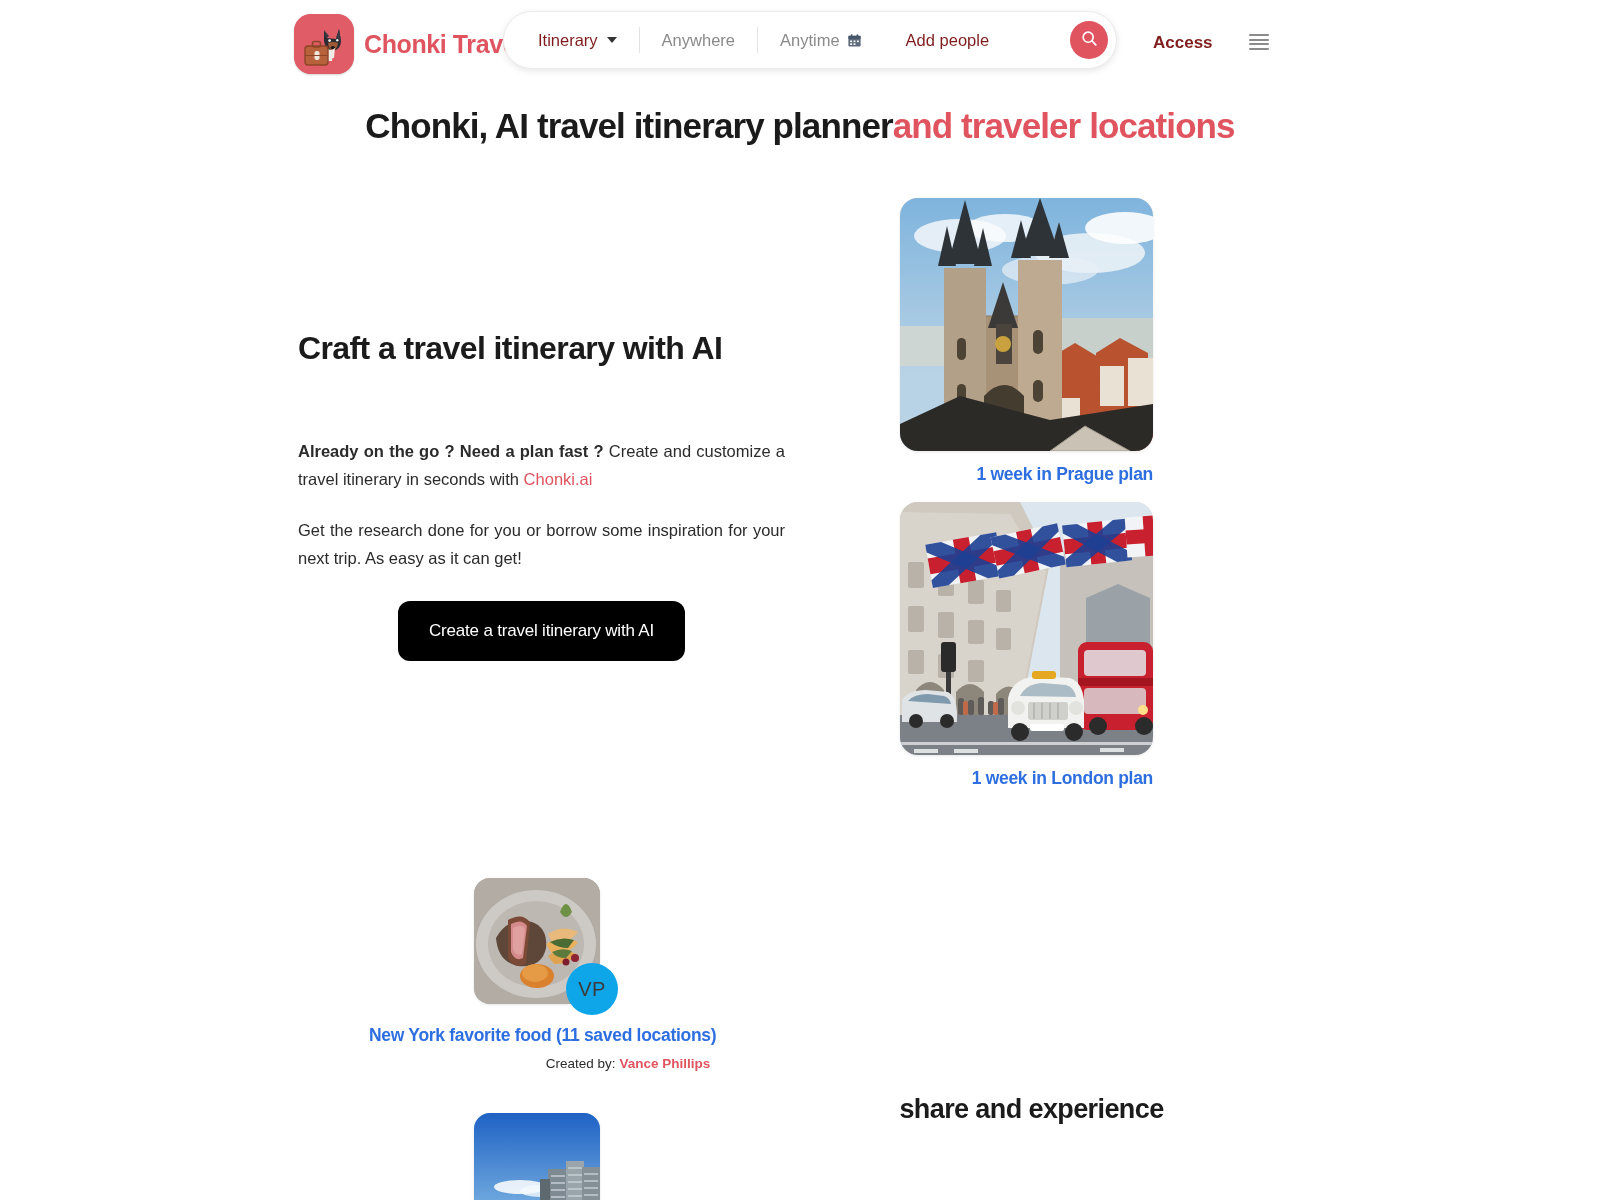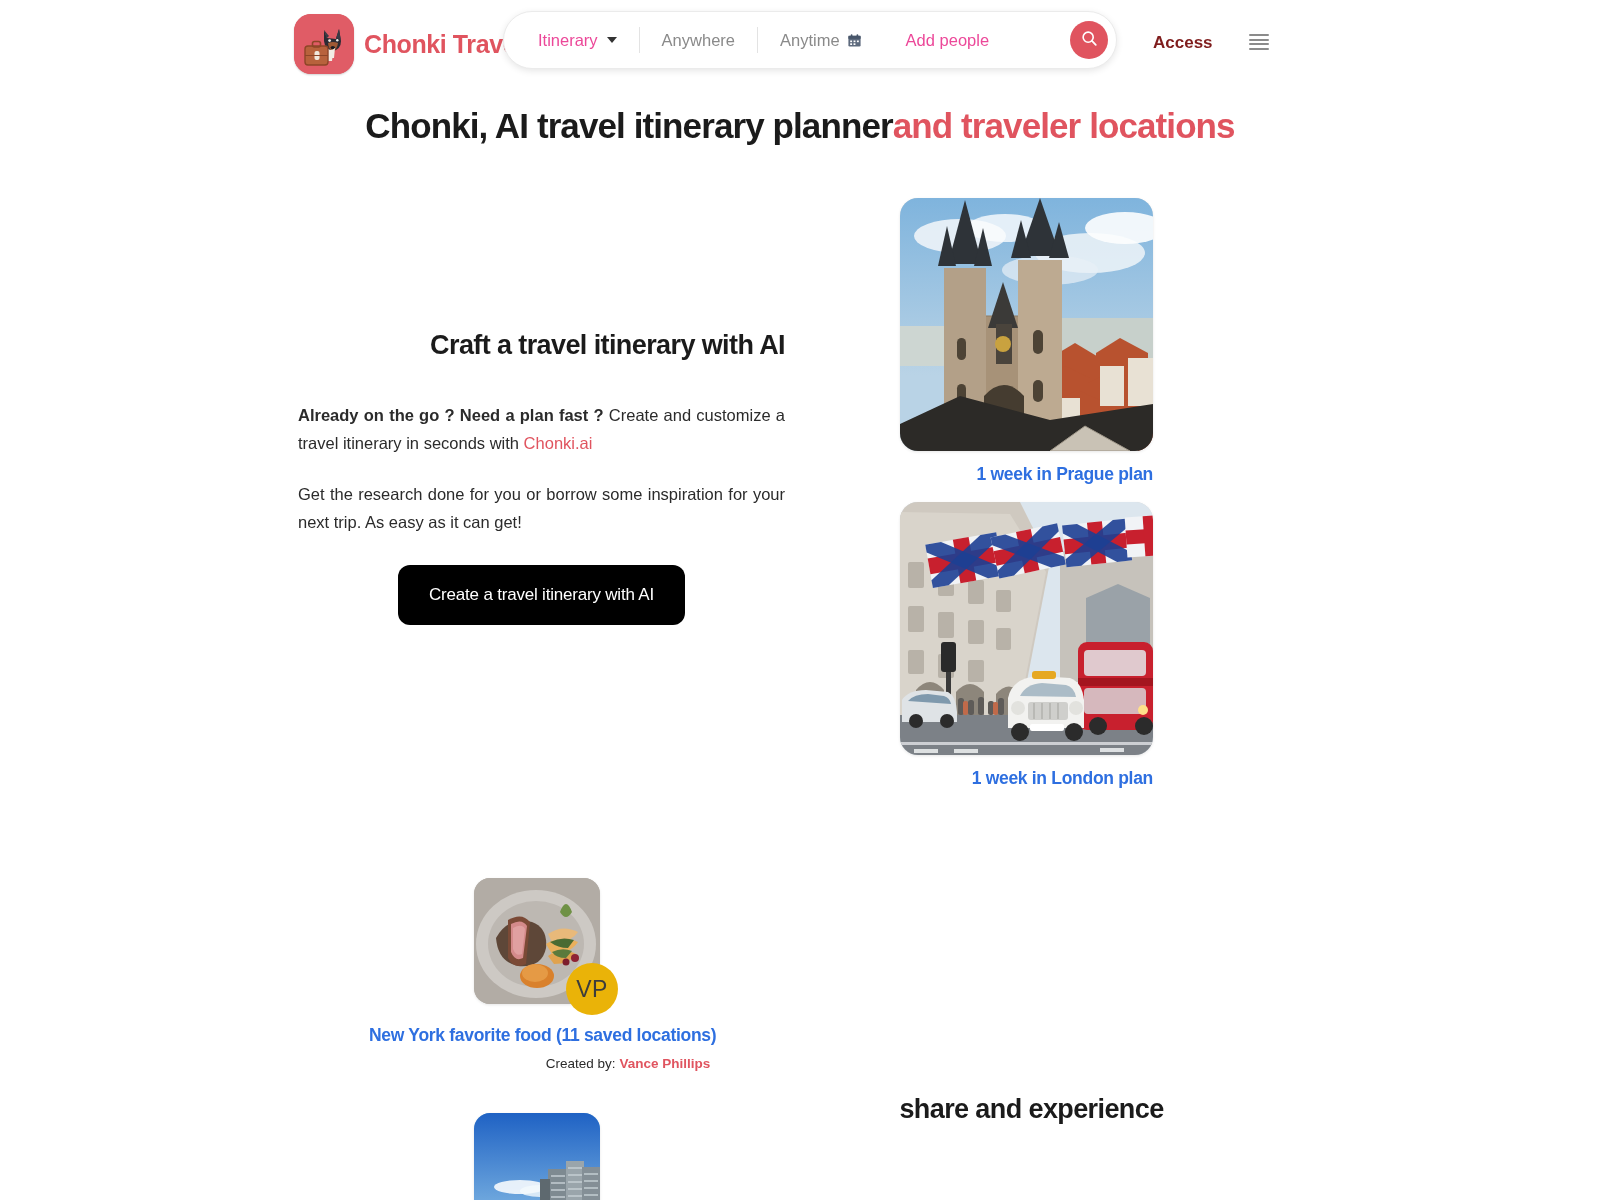--- a/index.html
+++ b/index.html
@@ -72,21 +72,21 @@
     align-items: center;
     height: 100%;
     padding: 0 22px;
     font-size: 16.5px;
     white-space: nowrap;
     gap: 7px;
     cursor: pointer;
   }
   .sb-seg.first { padding-left: 34px; }
   .sb-muted { color: #8a8a8a; }
-  .sb-dark { color: #ec4899; font-weight: 500; }
+  .sb-dark { color: #7f1d1d; font-weight: 500; }
   .sb-div { width: 1px; height: 26px; background: #e3e3e3; flex: 0 0 auto; }
   .caret {
     width: 0; height: 0;
     border-left: 5px solid transparent;
     border-right: 5px solid transparent;
     border-top: 6px solid #333;
     display: inline-block;
     margin-left: 2px;
   }
   .cal-icon { display: inline-block; width: 15px; height: 15px; position: relative; }
@@ -141,26 +141,26 @@
   .hero-title .red { color: #e0545f; }
 
   
   .left-col {
     position: absolute;
     left: 298px;
     top: 330px;
     width: 487px;
   }
   .left-head {
-    font-size: 27px;
+    font-size: 32px;
     font-weight: 800;
     letter-spacing: -0.6px;
-    text-align: right;
+    text-align: left;
     color: #1b1b1b;
-    margin-bottom: 40px;
+    margin-bottom: 70px;
     white-space: nowrap;
   }
   .para {
     font-size: 16.5px;
     line-height: 28px;
     text-align: justify;
     color: #2b2b2b;
     margin-bottom: 23px;
   }
   .para b { font-weight: 700; }
@@ -215,23 +215,23 @@
     position: relative;
     background: #b9b4ac;
     box-shadow: 0 1px 3px rgba(0,0,0,.10);
   }
   .food-img svg { display:block; width:100%; height:100%; }
   .avatar {
     position: absolute;
     left: 92px; top: 85px;
     width: 52px; height: 52px;
     border-radius: 50%;
-    background: #eab308;
+    background: #0ea5e9;
     display: flex; align-items: center; justify-content: center;
-    font-size: 23px;
+    font-size: 20px;
     font-weight: 400;
     color: #3c3c3c;
     letter-spacing: .3px;
     cursor: pointer;
   }
   .food-cap {
     position: absolute;
     left: -105px;
     top: 147px;
     width: 336px;

